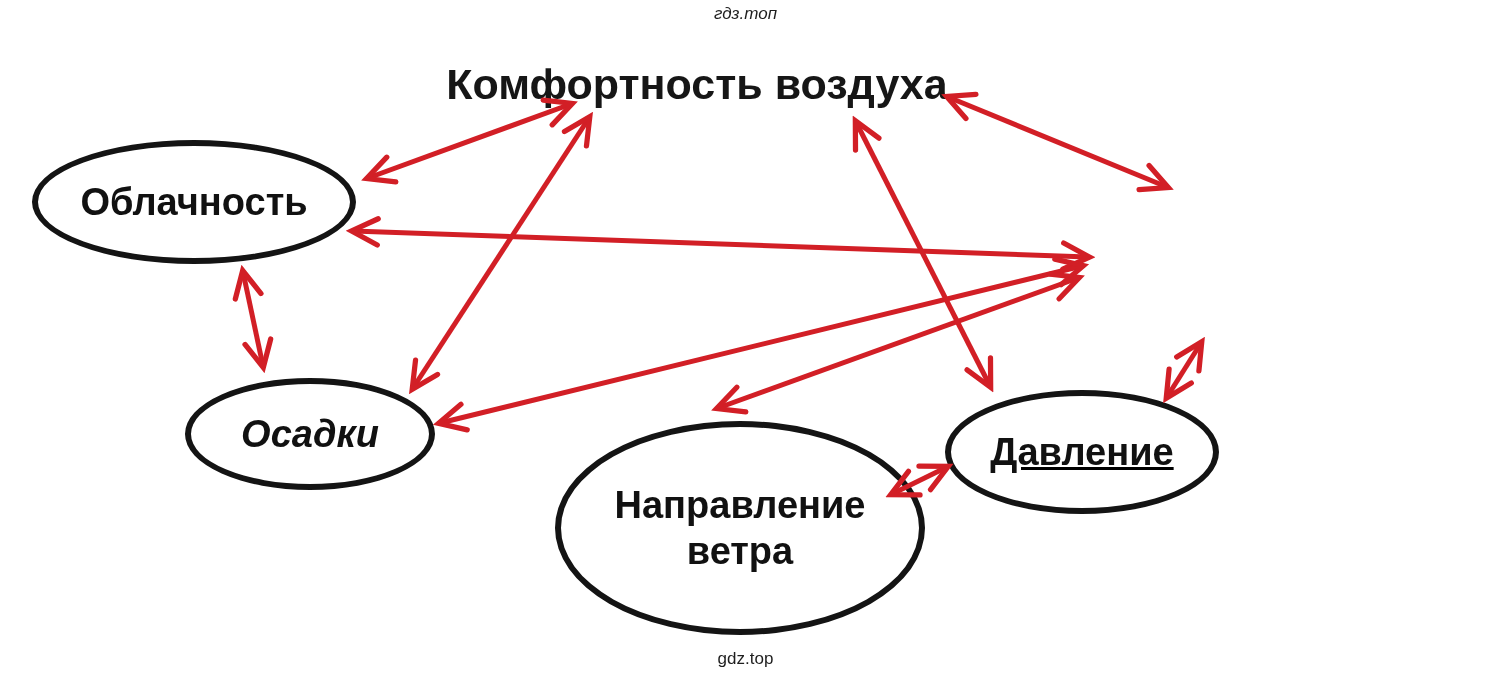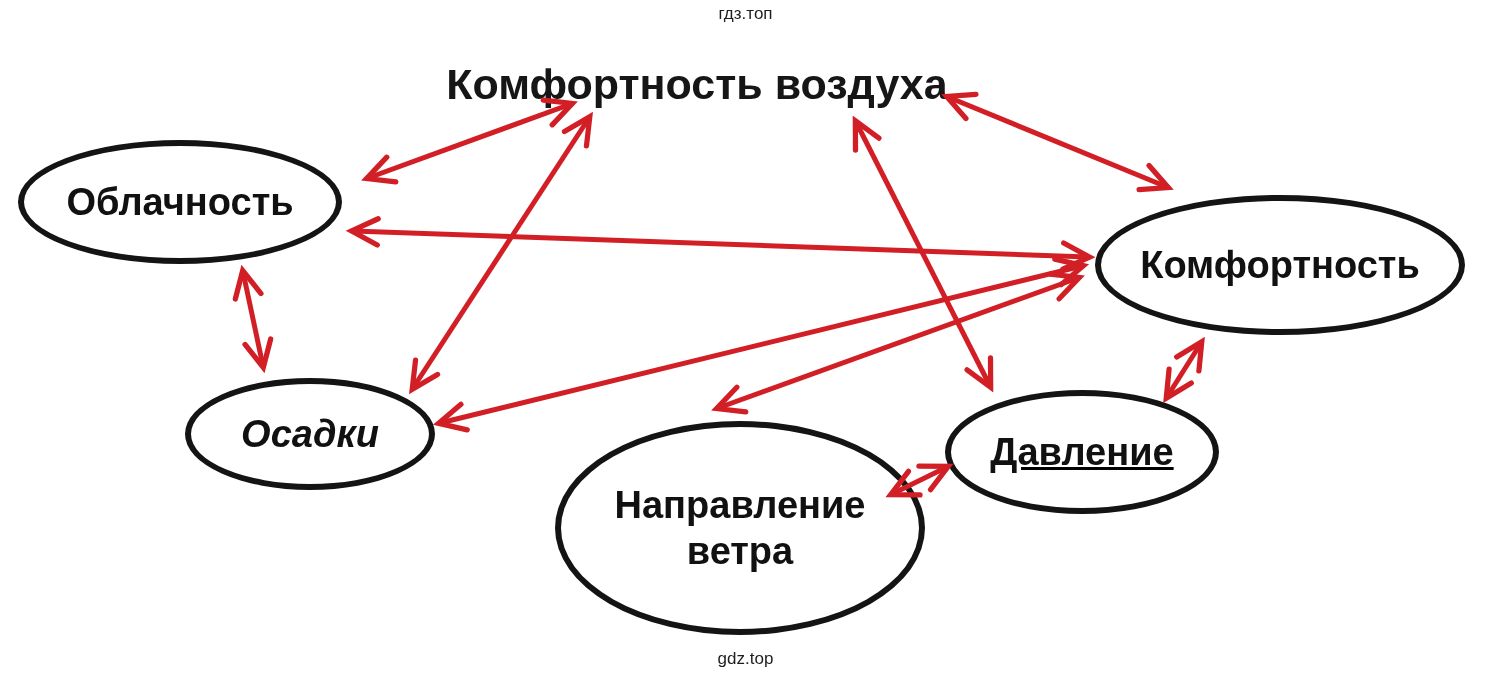--- a/index.html
+++ b/index.html
@@ -16,21 +16,21 @@
     overflow: hidden;
   }
   .watermark {
     position: absolute;
     left: 50%;
     transform: translateX(-50%);
     font-size: 17px;
     color: #1e1e1e;
     white-space: nowrap;
   }
-  .watermark.top { top: 4px; }
+  .watermark.top { top: 4px; font-style: italic; }
   .watermark.bottom { bottom: 6px; }
   .diagram-title {
     position: absolute;
     left: 697px;
     top: 60px;
     transform: translateX(-50%);
     font-size: 43px;
     font-weight: 700;
     color: #161616;
     white-space: nowrap;
@@ -66,27 +66,24 @@
 </style>
 </head>
 <body>
 
 <div class="stage">
 
   <div class="watermark top">гдз.топ</div>
 
   <div class="diagram-title">Комфортность воздуха</div>
 
-  <div class="node" style="left:18px; top:140px; width:324px; height:124px;justify-content:center;">
+  <div class="node" style="left:32px; top:140px; width:324px; height:124px;justify-content:center;">
     <span class="label">Облачность</span>
   </div>
 
-  <div class="node" style="left:1095px; top:195px; width:370px; height:140px;">
-    <span class="label">Комфортность</span>
-  </div>
 
   <div class="node" style="left:185px; top:378px; width:250px; height:112px;font-style:italic;">
     <span class="label">Осадки</span>
   </div>
 
   <div class="node" style="left:555px; top:421px; width:370px; height:214px;">
     <span class="label">Направление ветра</span>
   </div>
 
   <div class="node" style="left:945px; top:390px; width:274px; height:124px;text-decoration:underline;">

